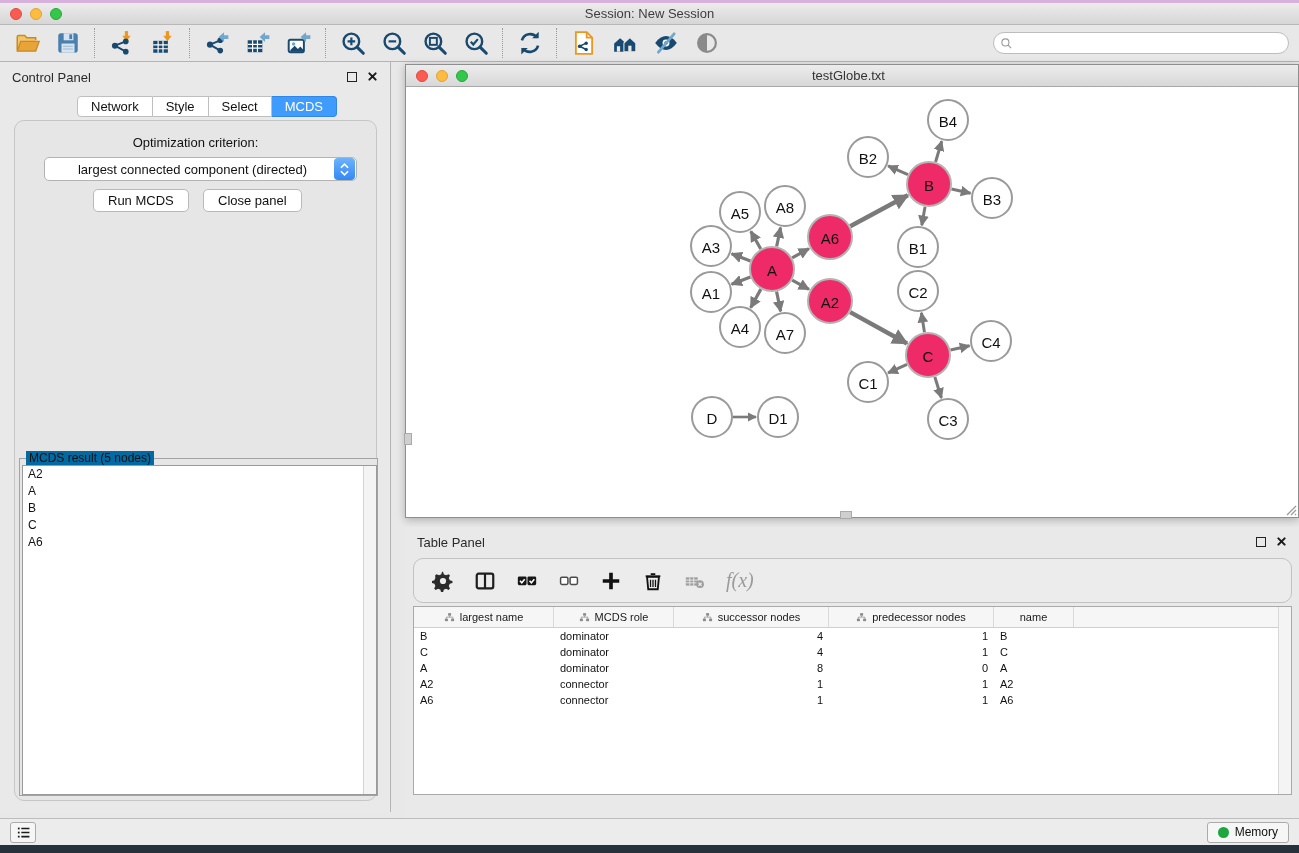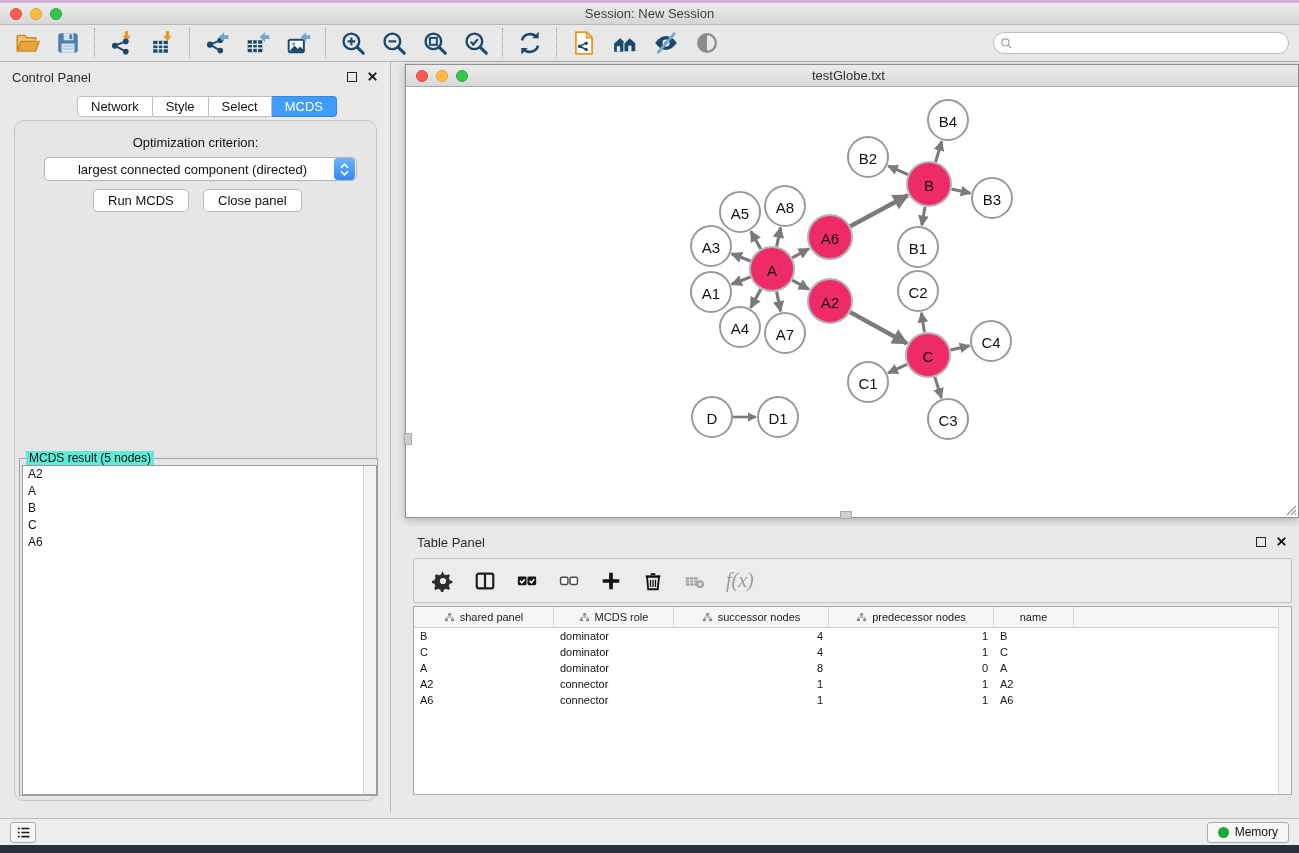--- a/index.html
+++ b/index.html
@@ -62,21 +62,21 @@
     border-radius:4px; display:flex; flex-direction:column; align-items:center; justify-content:center; gap:1px; }
   .stepper svg { width:9px; height:6px; }
   .cp-btn { position:absolute; top:68px; height:23px; background:#fff; border:1px solid #b9b9b9;
     border-radius:5px; font-size:13px; color:#111; display:flex; align-items:center;
     justify-content:center; padding:0 14px; }
   #run-btn { left:78px; }
   #close-btn { left:188px; }
 
   #result-box { position:absolute; left:4px; top:337px; width:359px; height:338px;
     border:1px solid #a3a3a3; background:#e6e6e6; }
-  #result-legend { position:absolute; left:6px; top:-8px; background:#5eead4;
+  #result-legend { position:absolute; left:6px; top:-8px; background:#0369a1;
     font-size:12px; color:#111; padding:0 3px; }
   #result-list { position:absolute; left:2px; top:6px; width:355px; height:330px;
     background:#fff; border:1px solid #9a9a9a; overflow:hidden; }
   #result-scroll { position:absolute; right:0; top:0; width:13px; height:100%;
     background:#f4f4f4; border-left:1px solid #d4d4d4; }
   .result-item { font-size:12px; color:#111; padding:1px 5px; line-height:15px; }
 
   
   #net-window { left:405px; top:64px; width:894px; height:454px;
     border:1px solid #8e8e8e; background:#fff; box-shadow:0 2px 8px rgba(0,0,0,.25); }
@@ -87,21 +87,21 @@
   #graph-svg text { font-family:"Liberation Sans","DejaVu Sans",sans-serif; }
   #net-grip { position:absolute; right:1px; bottom:1px; width:14px; height:14px; }
   #net-splitter-h { position:absolute; left:434px; bottom:-2px; width:12px; height:8px;
     background:#cfcfcf; border:1px solid #aaa; }
   #net-splitter-v { position:absolute; left:-2px; top:368px; width:8px; height:12px;
     background:#cfcfcf; border:1px solid #aaa; }
 
   
   #table-panel { left:405px; top:518px; width:894px; height:294px; background:#e9e9e9;margin-top:9px; }
   #tp-toolbar { position:absolute; left:8px; top:31px; width:879px; height:45px;
-    background:#ececec; border:1px solid #c2c2c2; border-radius:2px;
+    background:#ececec; border:1px solid #c2c2c2; border-radius:10px;
     display:flex; align-items:center; gap:20px; padding-left:18px; }
   .tp-icon { display:flex; align-items:center; justify-content:center; }
   .tp-icon svg { width:22px; height:22px; }
   #fx-label { font-size:20px; color:#9b9b9b; font-family:"Liberation Serif","DejaVu Serif",serif;
     font-style:italic; }
   #tp-table { position:absolute; left:8px; top:79px; width:879px; height:189px;
     background:#fff; border:1px solid #a9a9a9; overflow:hidden; }
   #tp-header { display:flex; height:21px; background:#f6f6f6; border-bottom:1px solid #cfcfcf; }
   .th { display:flex; align-items:center; justify-content:center; gap:5px;
     font-size:11px; color:#1a1a1a; border-right:1px solid #d9d9d9; }
@@ -550,21 +550,21 @@
       <div id="tp-header">
           <div class="th" style="width: 140px;">
             <svg viewBox="0 0 24 24">
               <g fill="#8a8a8a">
                 <rect x="9" y="2.5" width="6.5" height="5.5"></rect>
                 <rect x="2" y="14.5" width="6.5" height="5.5"></rect>
                 <rect x="15.5" y="14.5" width="6.5" height="5.5"></rect>
               </g>
               <path d="M12.2 8v3.2M5.2 14.5v-3.3h14v3.3" fill="none" stroke="#8a8a8a" stroke-width="1.6"></path>
             </svg>
-            <span>shared panel</span>
+            <span>largest name</span>
           </div>
           <div class="th" style="width: 120px;">
             <svg viewBox="0 0 24 24">
               <g fill="#8a8a8a">
                 <rect x="9" y="2.5" width="6.5" height="5.5"></rect>
                 <rect x="2" y="14.5" width="6.5" height="5.5"></rect>
                 <rect x="15.5" y="14.5" width="6.5" height="5.5"></rect>
               </g>
               <path d="M12.2 8v3.2M5.2 14.5v-3.3h14v3.3" fill="none" stroke="#8a8a8a" stroke-width="1.6"></path>
             </svg>

